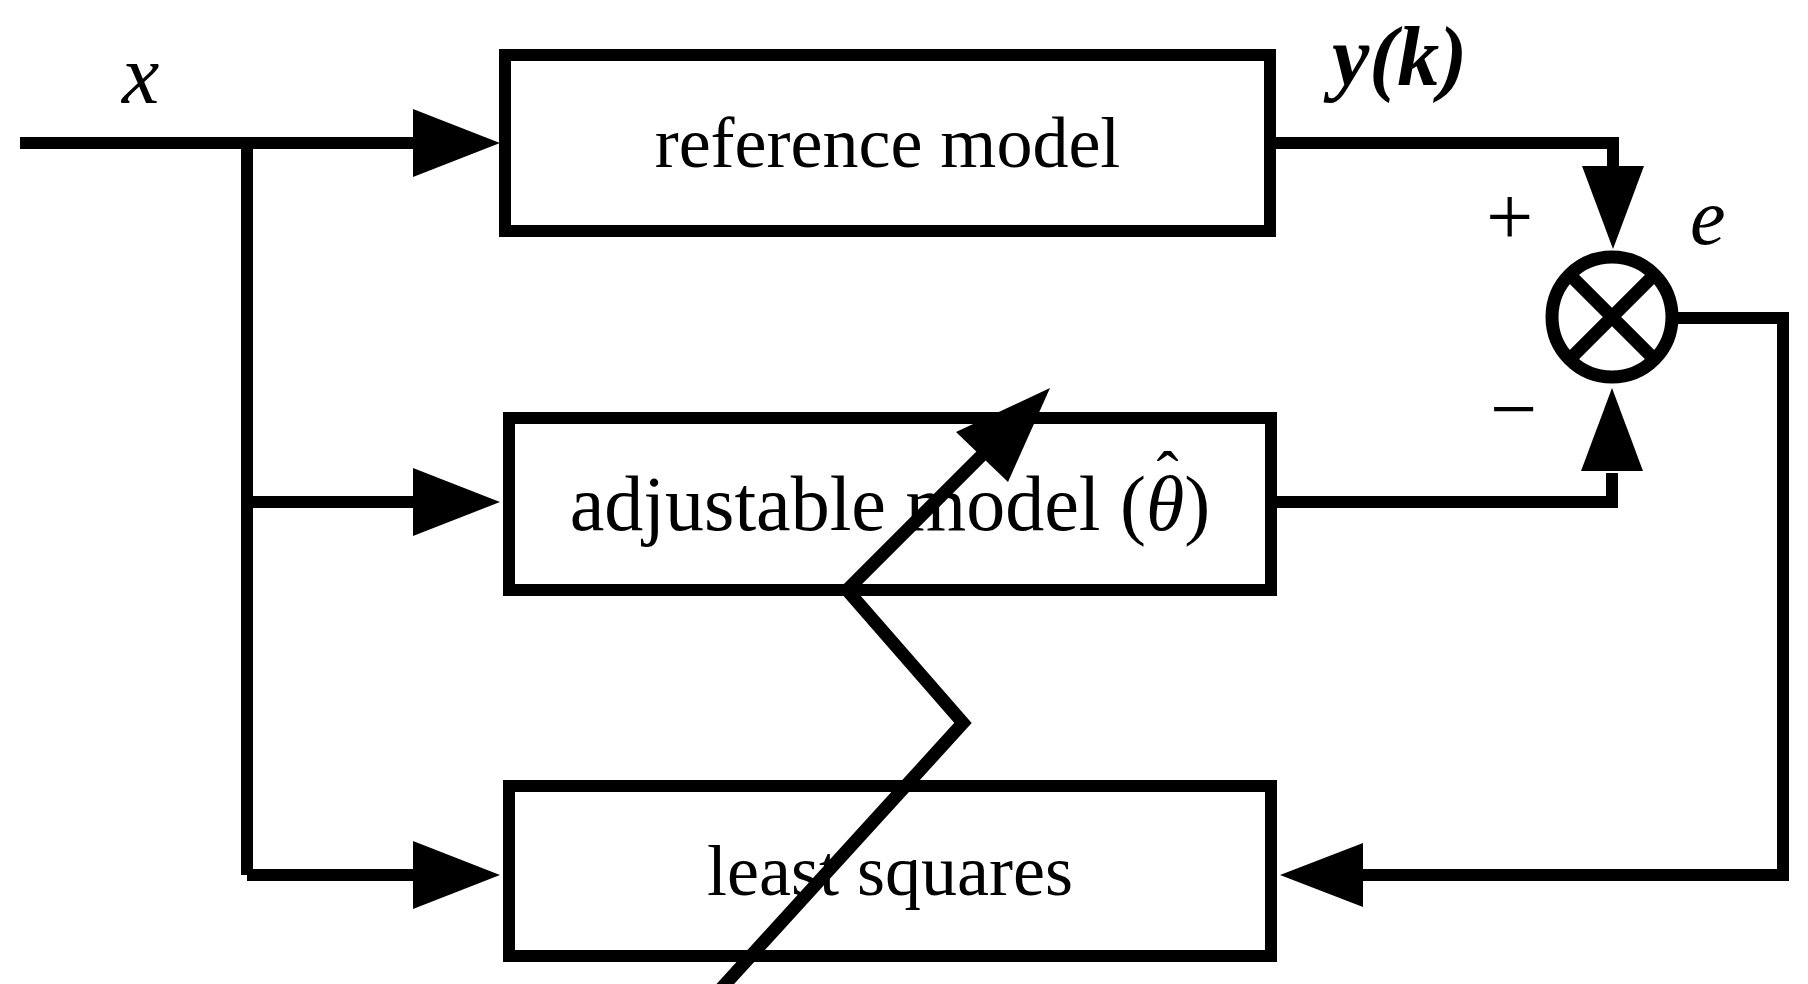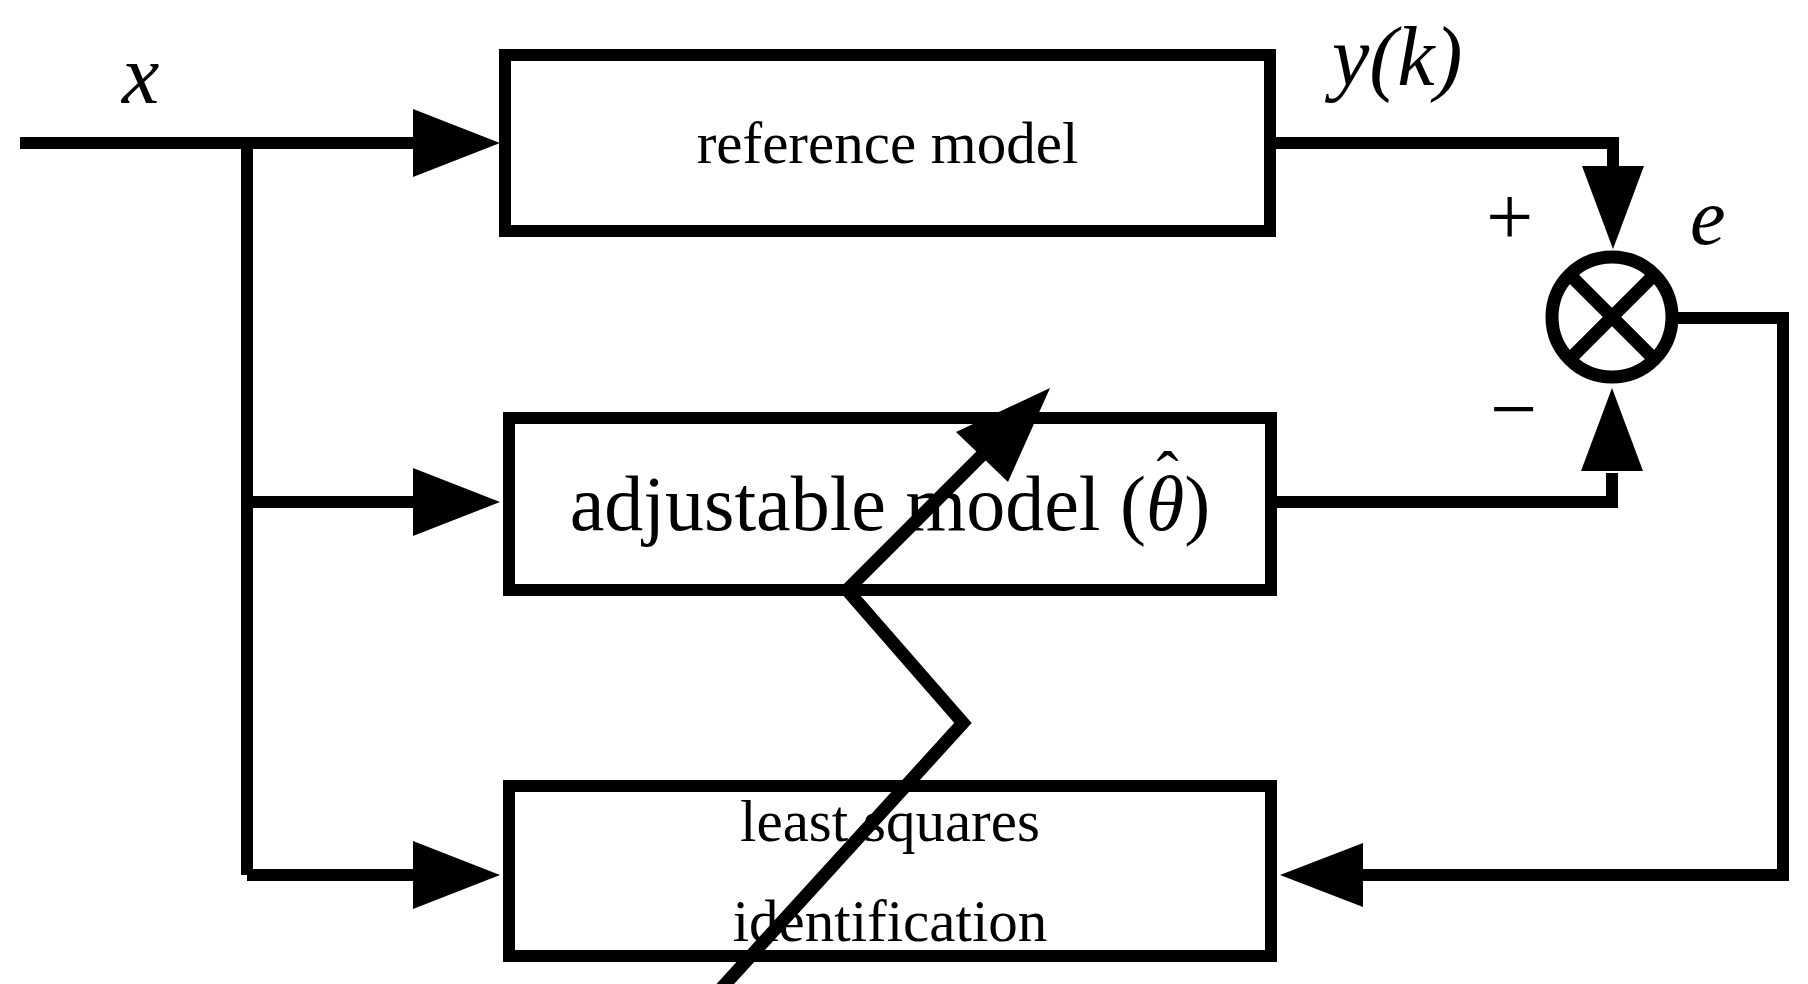--- a/index.html
+++ b/index.html
@@ -15,31 +15,31 @@
   .box {
     position: absolute;
     box-sizing: border-box;
     border: 12px solid #000000;
     background: transparent;
     display: flex;
     flex-direction: column;
     align-items: center;
     justify-content: center;
     text-align: center;
-    font-size: 59px;
+    font-size: 72px;
     line-height: 1.0;
     white-space: nowrap;
   }
   #ref-box { left: 499px; top: 49px;  width: 777px; height: 188px; }
   #adj-box { left: 503px; top: 412px; width: 774px; height: 184px; font-size: 78px; }
   #lsq-box { left: 503px; top: 780px; width: 774px; height: 182px; line-height: 100px; }
   .lbl { position: absolute; white-space: nowrap; }
   .it { font-style: italic; }
   #lbl-x     { left: 122px;  top: 26px;  font-size: 84px; }
-  #lbl-yk    { left: 1332px; top: 8px;   font-size: 84px; }
+  #lbl-yk    { left: 1332px; top: 8px;   font-size: 84px; font-weight: bold; }
   #lbl-plus  { left: 1486px; top: 168px; font-size: 84px; }
   #lbl-e     { left: 1690px; top: 172px; font-size: 80px; }
   #lbl-yhat  { left: 1308px; top: 412px; font-size: 82px; }
   #lbl-minus { left: 1490px; top: 360px; font-size: 84px; }
   .theta-wrap { position: relative; display: inline-block; font-style: italic; }
   .theta-hat {
     position: absolute;
     left: 0.16em;
     top: -0.34em;
     font-style: normal;
@@ -63,21 +63,20 @@
   </div>
 
   <div class="box" id="adj-box">
     <span>
       <span>adjustable model (</span><span class="theta-wrap"><span>θ</span><span class="theta-hat">ˆ</span></span><span>)</span>
     </span>
   </div>
 
   <div class="box" id="lsq-box">
     <span>least squares</span>
-    <span>identification</span>
   </div>
 
   <div class="lbl it" id="lbl-x">x</div>
   <div class="lbl it" id="lbl-yk">y(k)</div>
   <div class="lbl" id="lbl-plus">+</div>
   <div class="lbl it" id="lbl-e">e</div>
   <div class="lbl" id="lbl-minus">−</div>
 
   <svg class="wiring" viewBox="0 0 1808 984" xmlns="http://www.w3.org/2000/svg">
 

